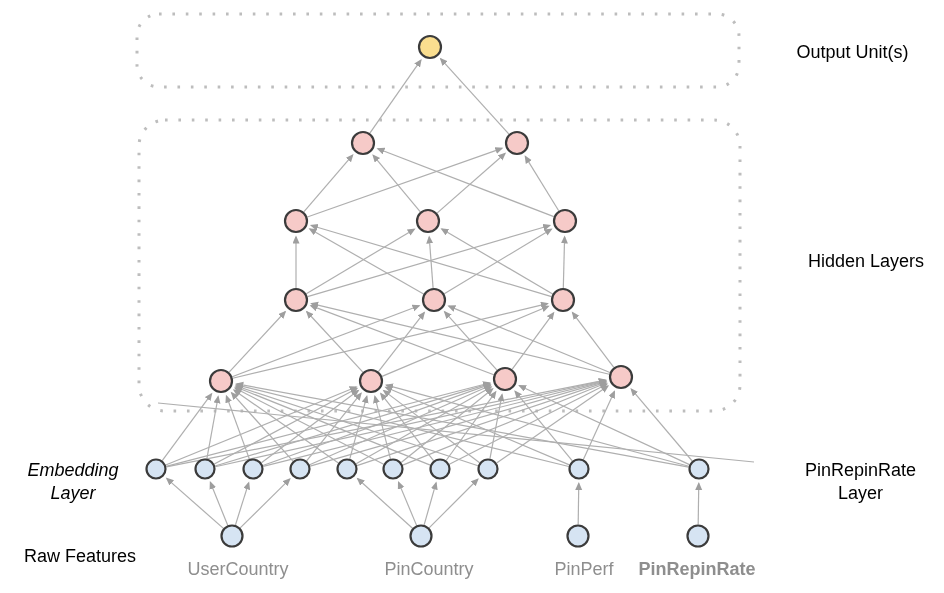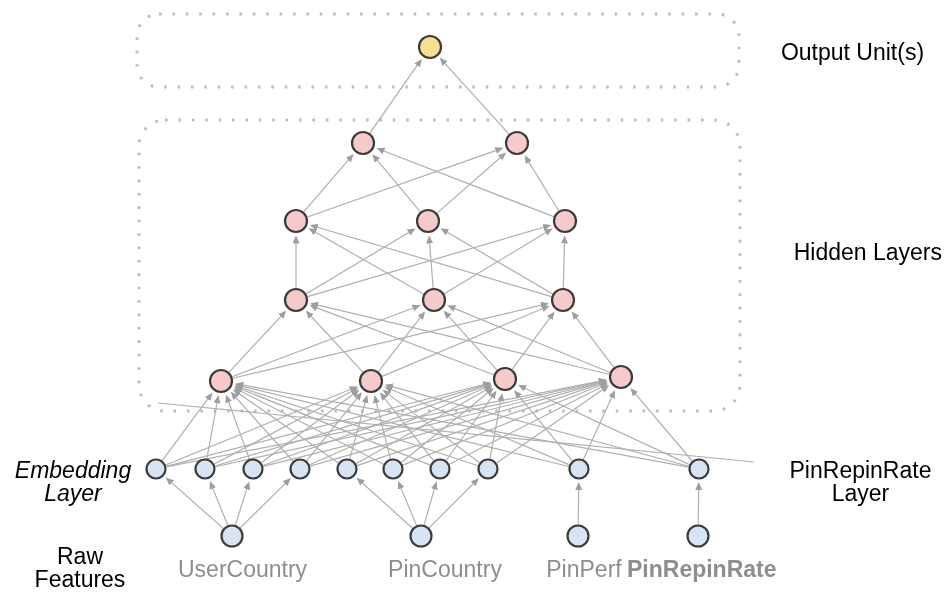--- a/index.html
+++ b/index.html
@@ -2,31 +2,31 @@
 <html><head>
 <meta charset="utf-8">
 <style>
   html,body{margin:0;padding:0;background:#ffffff;}
   body{
     width:944px;height:593px;position:relative;overflow:hidden;
     font-family:"Liberation Sans","DejaVu Sans",sans-serif;
   }
   #net-svg{position:absolute;left:0;top:0;}
   .lbl{
-    position:absolute;font-size:23px;color:#000000;text-align:center;
+    position:absolute;font-size:18px;color:#000000;text-align:center;
     white-space:pre-line;line-height:23px;
   }
   .feature{color:#8E8E8E;}
   #lbl-output{left:780px;top:41px;width:145px;}
-  #lbl-hidden{left:790px;top:241px;width:152px;text-align:right;}
+  #lbl-hidden{left:790px;top:250px;width:152px;}
   #lbl-embed{left:13px;top:459px;width:120px;font-style:italic;}
   #lbl-norm{left:788px;top:459px;width:145px;}
   #lbl-raw{left:15px;top:545px;width:130px;}
   #lbl-f0{left:178px;top:558px;width:120px;}
-  #lbl-f1{left:385px;top:558px;width:120px;}
+  #lbl-f1{left:369px;top:558px;width:120px;}
   #lbl-f2{left:534px;top:558px;width:100px;}
   #lbl-f3{left:627px;top:558px;width:140px;font-weight:bold;}
 </style>
 </head>
 <body>
 
 <svg id="net-svg" width="944" height="593" viewBox="0 0 944 593">
     <defs>
       <marker id="arw" markerWidth="9" markerHeight="8" refX="6.5" refY="3.5" orient="auto" markerUnits="userSpaceOnUse">
         <path d="M0,0 L8,3.5 L0,7 Z" fill="#9E9E9E"></path>

